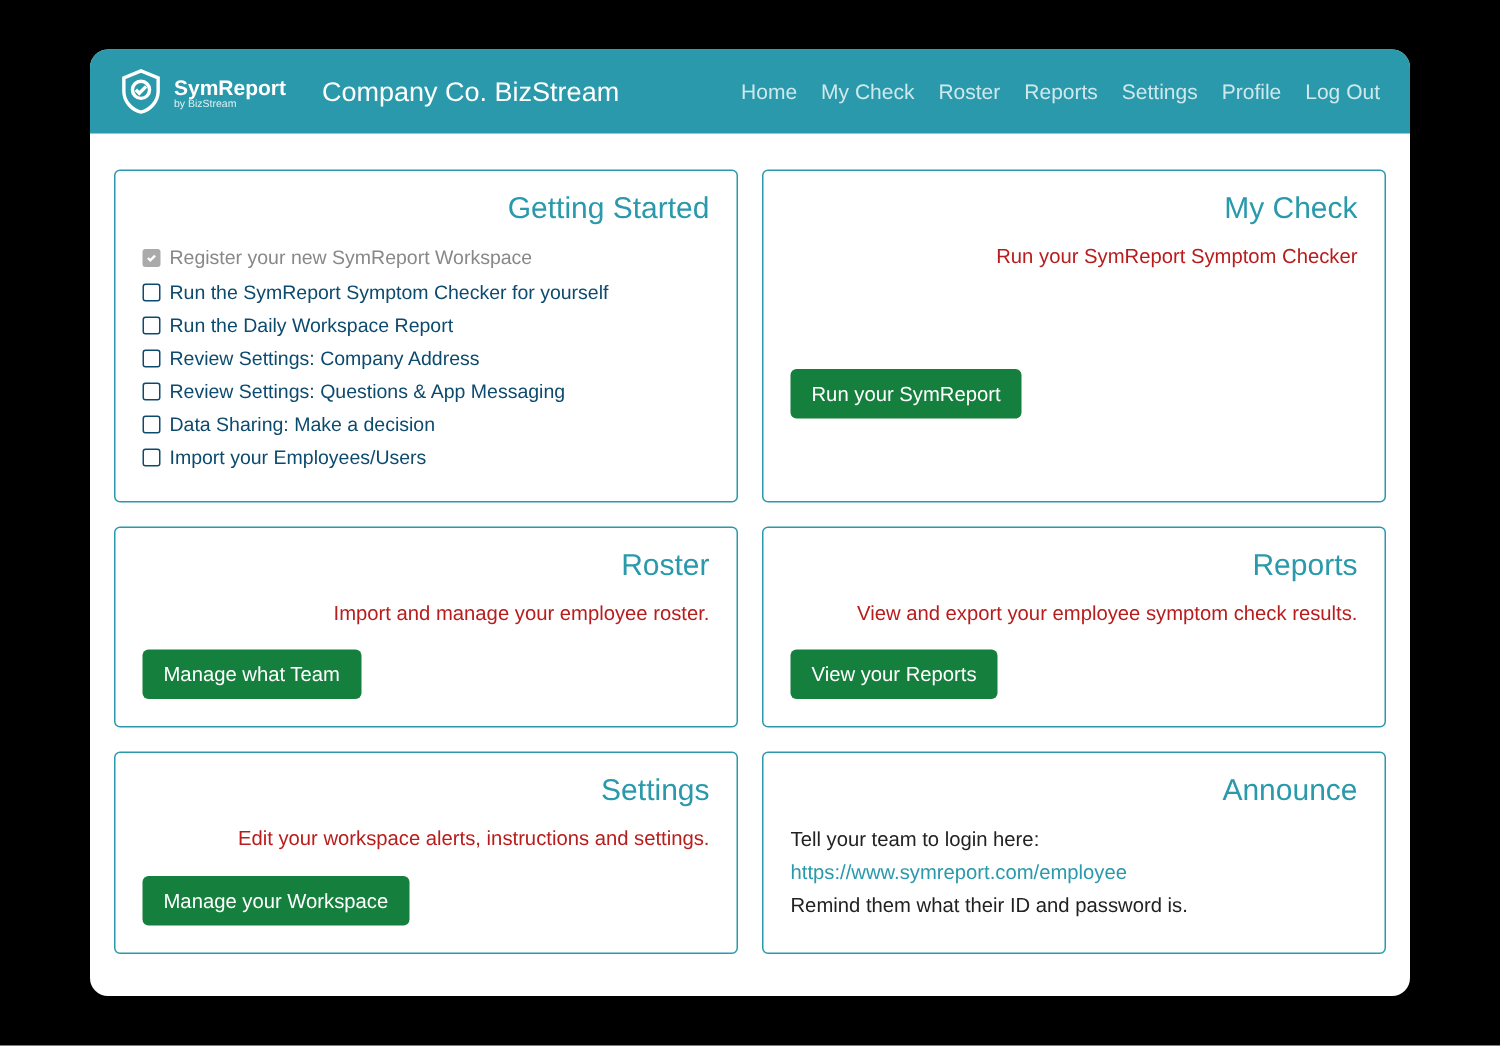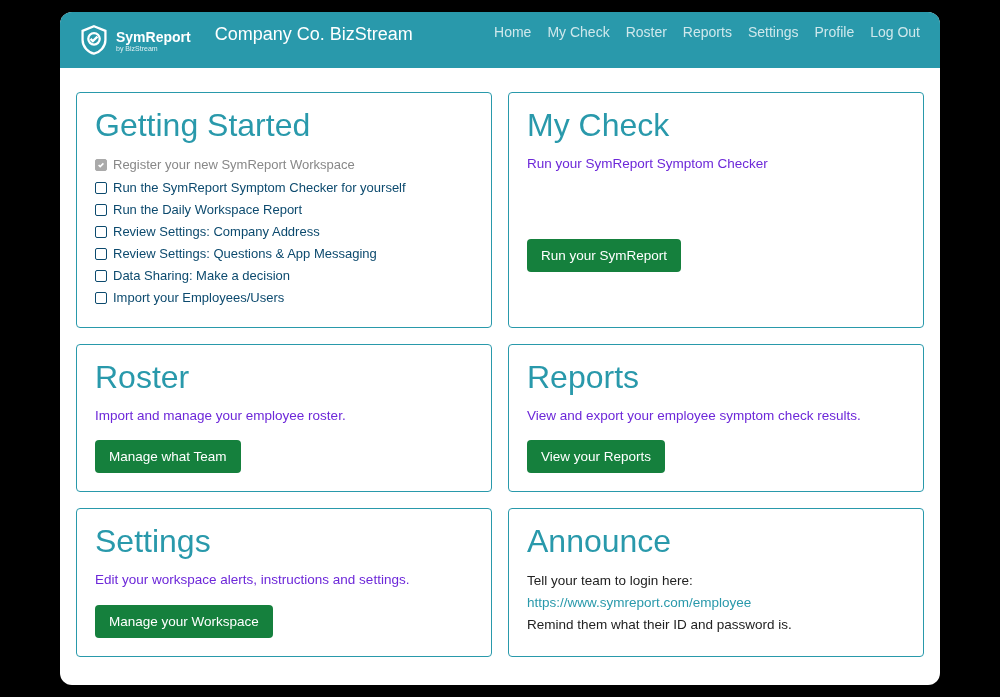--- a/index.html
+++ b/index.html
@@ -1,30 +1,30 @@
 <!DOCTYPE html>
 <html><head>
   <meta charset="utf-8">
   <style>
     * { margin: 0; padding: 0; box-sizing: border-box; }
     body { background: #000; font-family: -apple-system, BlinkMacSystemFont, 'Segoe UI', Arial, sans-serif; display: flex; align-items: center; justify-content: center; min-height: 697px; width: 1000px; }
     .window { background: #fff; width: 880px; border-radius: 12px; overflow: hidden; box-shadow: 0 10px 40px rgba(0,0,0,0.5); }
-    .topbar { background: #2999ab; display: flex; padding: 12px 20px; }
+    .topbar { background: #2999ab; display: flex; align-items: center; padding: 12px 20px; }
     .logo-wrap { display: flex; align-items: center; gap: 8px; }
     .logo-icon { width: 28px; height: 32px; }
     .logo-text { color: #fff; }
     .logo-name { font-size: 14px; font-weight: 600; }
     .logo-sub { font-size: 7px; opacity: 0.85; }
     .workspace-title { color: #fff; font-size: 18px; margin-left: 24px; font-weight: 400; }
     .nav { margin-left: auto; display: flex; gap: 16px; }
     .nav a { color: #cfe8ec; text-decoration: none; font-size: 14px; cursor: pointer; }
     .content { padding: 24px 16px 28px; display: grid; grid-template-columns: 1fr 1fr; gap: 16px; }
     .card { border: 1px solid #2999ab; border-radius: 4px; padding: 14px 18px 18px; }
-    .card-title { color: #2999ab; font-size: 32px; font-weight: 400; margin-bottom: 10px; }
-    .card-desc { font-size: 13.5px; color: #6d28d9; line-height: 1.5; margin-bottom: 14px; }
+    .card-title { color: #2999ab; font-size: 20px; font-weight: 400; margin-bottom: 10px; text-align: right; }
+    .card-desc { font-size: 13.5px; color: #b91c1c; line-height: 1.5; margin-bottom: 14px; text-align: right; }
     .btn { background: #15803d; color: #fff; border: none; border-radius: 4px; padding: 9px 14px; font-size: 13.5px; cursor: pointer; }
     .checklist { list-style: none; }
     .checklist li { display: flex; align-items: center; gap: 6px; font-size: 13px; line-height: 1.7; }
     .checklist li.done { color: #888; }
     .checklist li.pending { color: #0c4a6e; }
     .checklist li .cb { width: 12px; height: 12px; border: 1.5px solid currentColor; display: inline-flex; align-items: center; justify-content: center; border-radius: 2px; flex-shrink: 0; }
     .checklist li.done .cb { background: #aaa; border-color: #aaa; }
     .chk-item-label { cursor: pointer; }
     .link { color: #2999ab; text-decoration: none; cursor: pointer; }
     .announce-text { font-size: 13.5px; color: #222; line-height: 1.6; }

